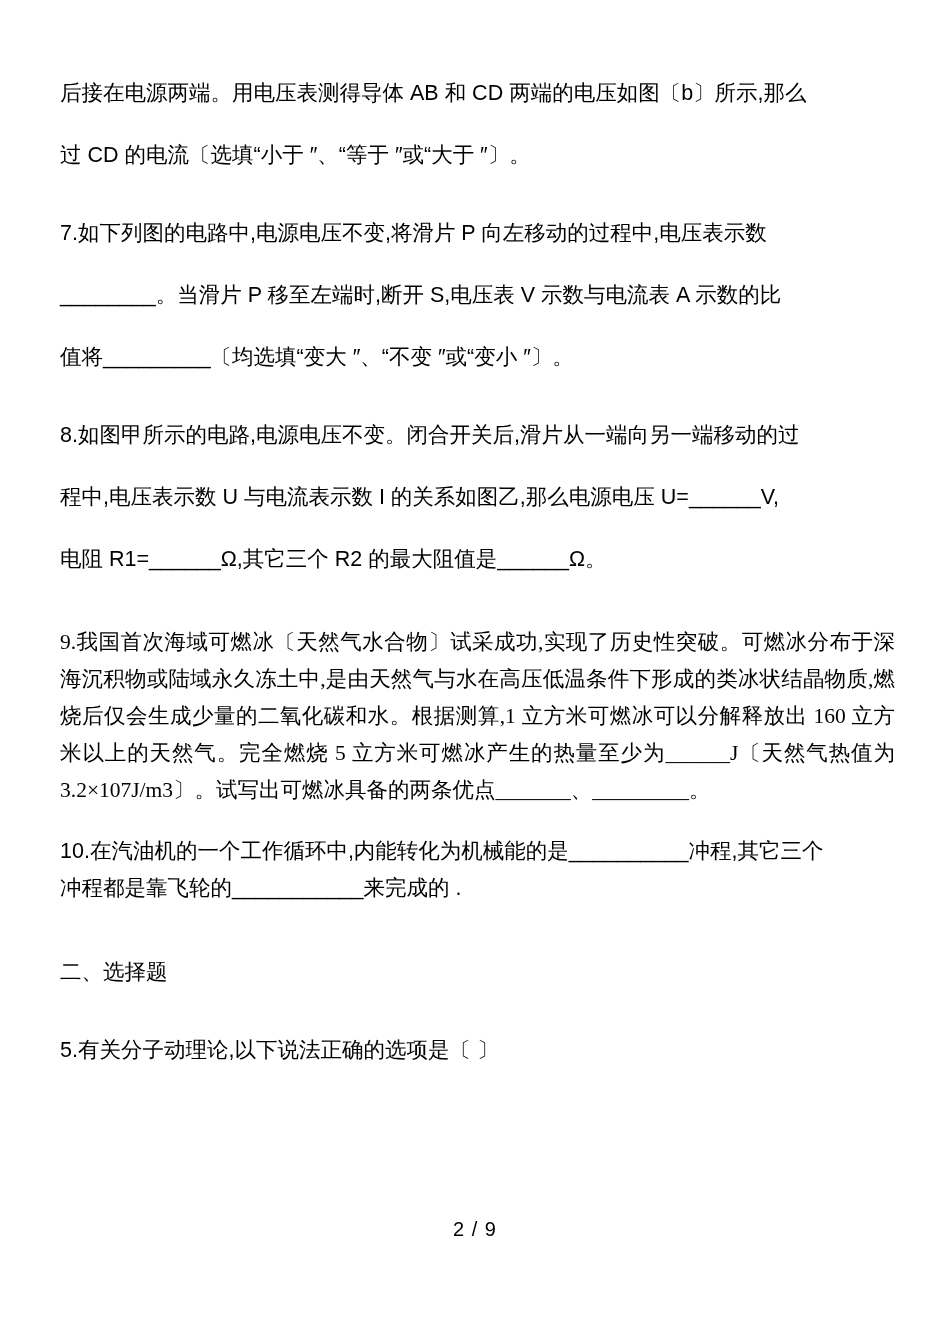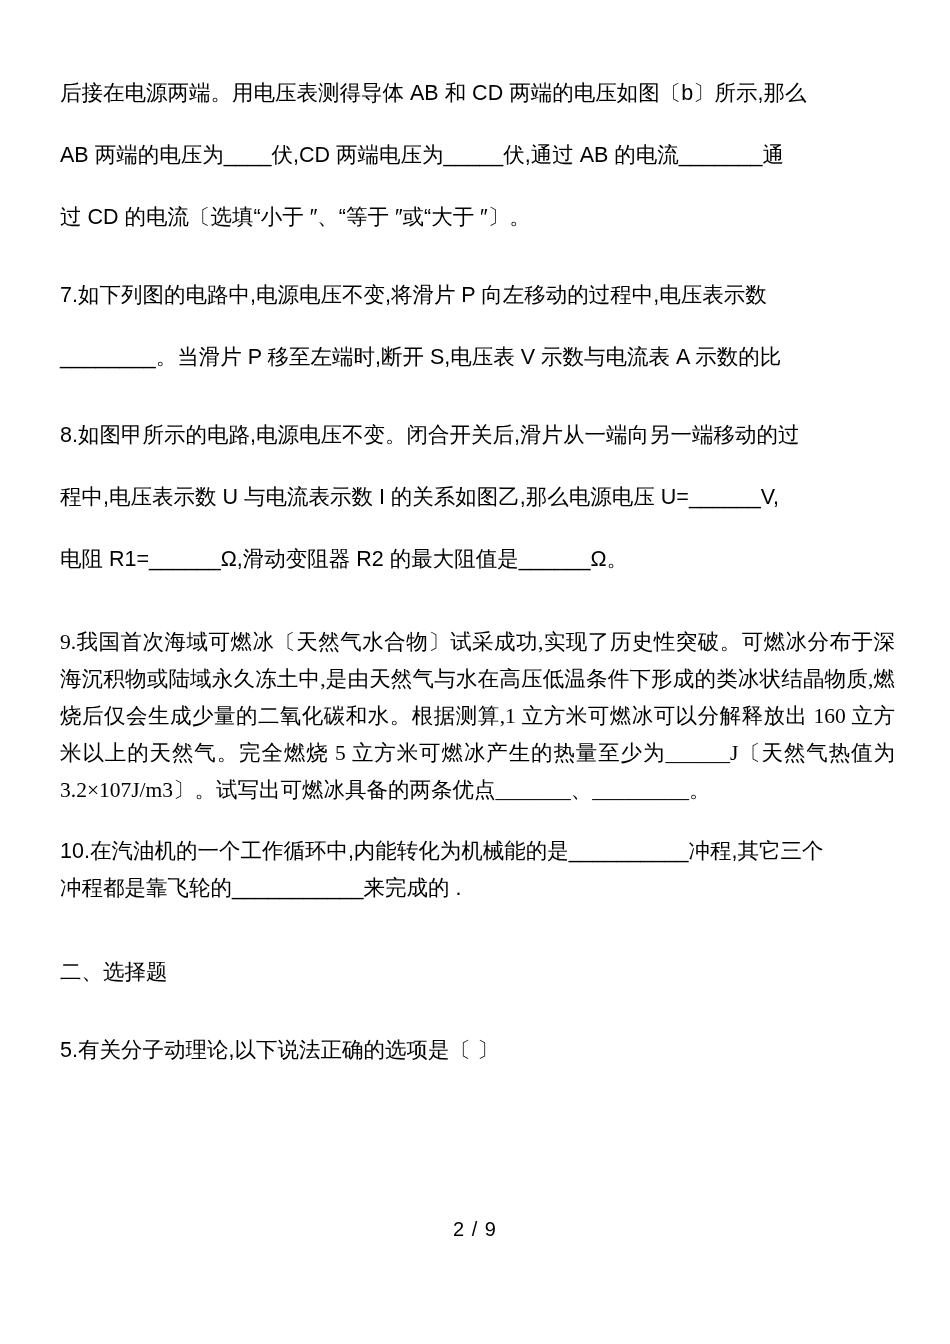--- a/index.html
+++ b/index.html
@@ -67,38 +67,38 @@
 </style>
 </head>
 <body>
 
 <div class="page">
 
   <div class="content">
 
     <div class="para loose">后接在电源两端。用电压表测得导体 AB 和 CD 两端的电压如图〔b〕所示,那么</div>
 
-    <div class="para loose">AB 两端的电压为____伏,CD 两端电压为_____伏,通过 AB 的电流_______通</div>
 
     <div class="para loose">过 CD 的电流〔选填“小于 ″、“等于 ″或“大于 ″〕。</div>
 
     <div class="spacer-sm"></div>
 
     <div class="para loose">7.如下列图的电路中,电源电压不变,将滑片 P 向左移动的过程中,电压表示数</div>
 
     <div class="para loose">________。当滑片 P 移至左端时,断开 S,电压表 V 示数与电流表 A 示数的比</div>
 
+    <div class="para loose">值将_________〔均选填“变大 ″、“不变 ″或“变小 ″〕。</div>
 
     <div class="spacer-sm"></div>
 
     <div class="para loose">8.如图甲所示的电路,电源电压不变。闭合开关后,滑片从一端向另一端移动的过</div>
 
     <div class="para loose">程中,电压表示数 U 与电流表示数 I 的关系如图乙,那么电源电压 U=______V,</div>
 
-    <div class="para loose">电阻 R1=______Ω,滑动变阻器 R2 的最大阻值是______Ω。</div>
+    <div class="para loose">电阻 R1=______Ω,其它三个 R2 的最大阻值是______Ω。</div>
 
     <div class="spacer-lg"></div>
 
     <div class="para tight justify">9.我国首次海域可燃冰〔天然气水合物〕试采成功,实现了历史性突破。可燃冰分布于深海沉积物或陆域永久冻土中,是由天然气与水在高压低温条件下形成的类冰状结晶物质,燃烧后仅会生成少量的二氧化碳和水。根据测算,1 立方米可燃冰可以分解释放出 160 立方米以上的天然气。完全燃烧 5 立方米可燃冰产生的热量至少为______J〔天然气热值为 3.2×107J/m3〕。试写出可燃冰具备的两条优点_______、_________。</div>
 
     <div class="spacer-md"></div>
 
     <div class="para tight">10.在汽油机的一个工作循环中,内能转化为机械能的是__________冲程,其它三个</div>
 
     <div class="para tight">冲程都是靠飞轮的___________来完成的 .</div>

